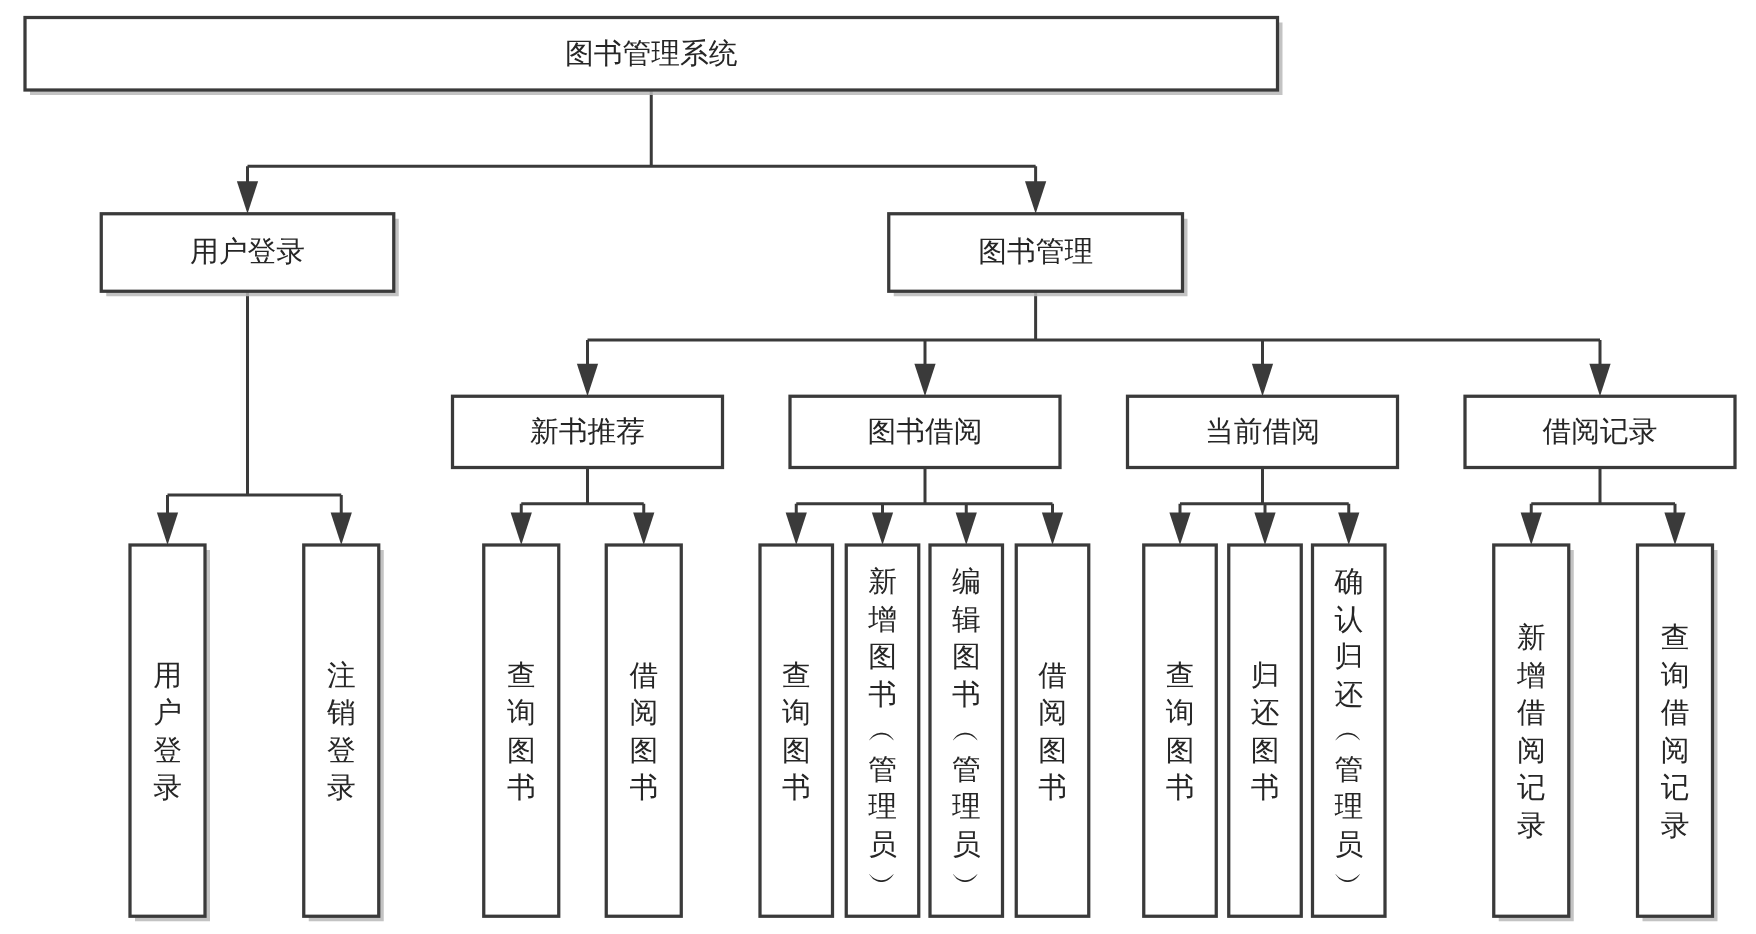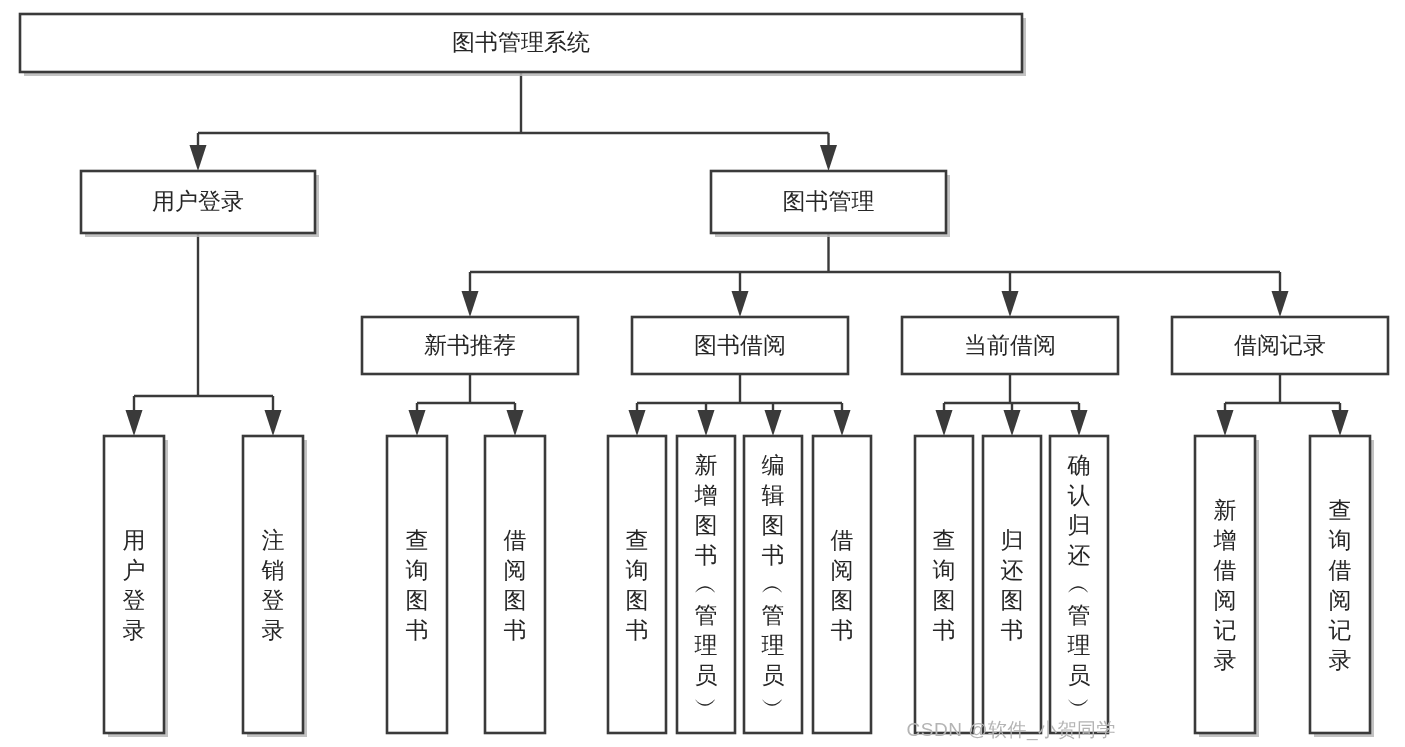--- a/index.html
+++ b/index.html
@@ -212,14 +212,13 @@
           <rect class="node-rect" x="1195" y="436" width="60" height="297"></rect>
           <text class="node-label-v" x="1225" y="517.9"><tspan x="1225" dy="0">新</tspan><tspan x="1225" dy="30">增</tspan><tspan x="1225" dy="30">借</tspan><tspan x="1225" dy="30">阅</tspan><tspan x="1225" dy="30">记</tspan><tspan x="1225" dy="30">录</tspan></text>
         </g>
         <g>
           <rect class="node-shadow" x="1314" y="440" width="60" height="297"></rect>
           <rect class="node-rect" x="1310" y="436" width="60" height="297"></rect>
           <text class="node-label-v" x="1340" y="517.9"><tspan x="1340" dy="0">查</tspan><tspan x="1340" dy="30">询</tspan><tspan x="1340" dy="30">借</tspan><tspan x="1340" dy="30">阅</tspan><tspan x="1340" dy="30">记</tspan><tspan x="1340" dy="30">录</tspan></text>
         </g>
       </g>
   </svg>
-  <div class="watermark">CSDN @软件_小贺同学</div>
 </div>
 
 </body></html>

